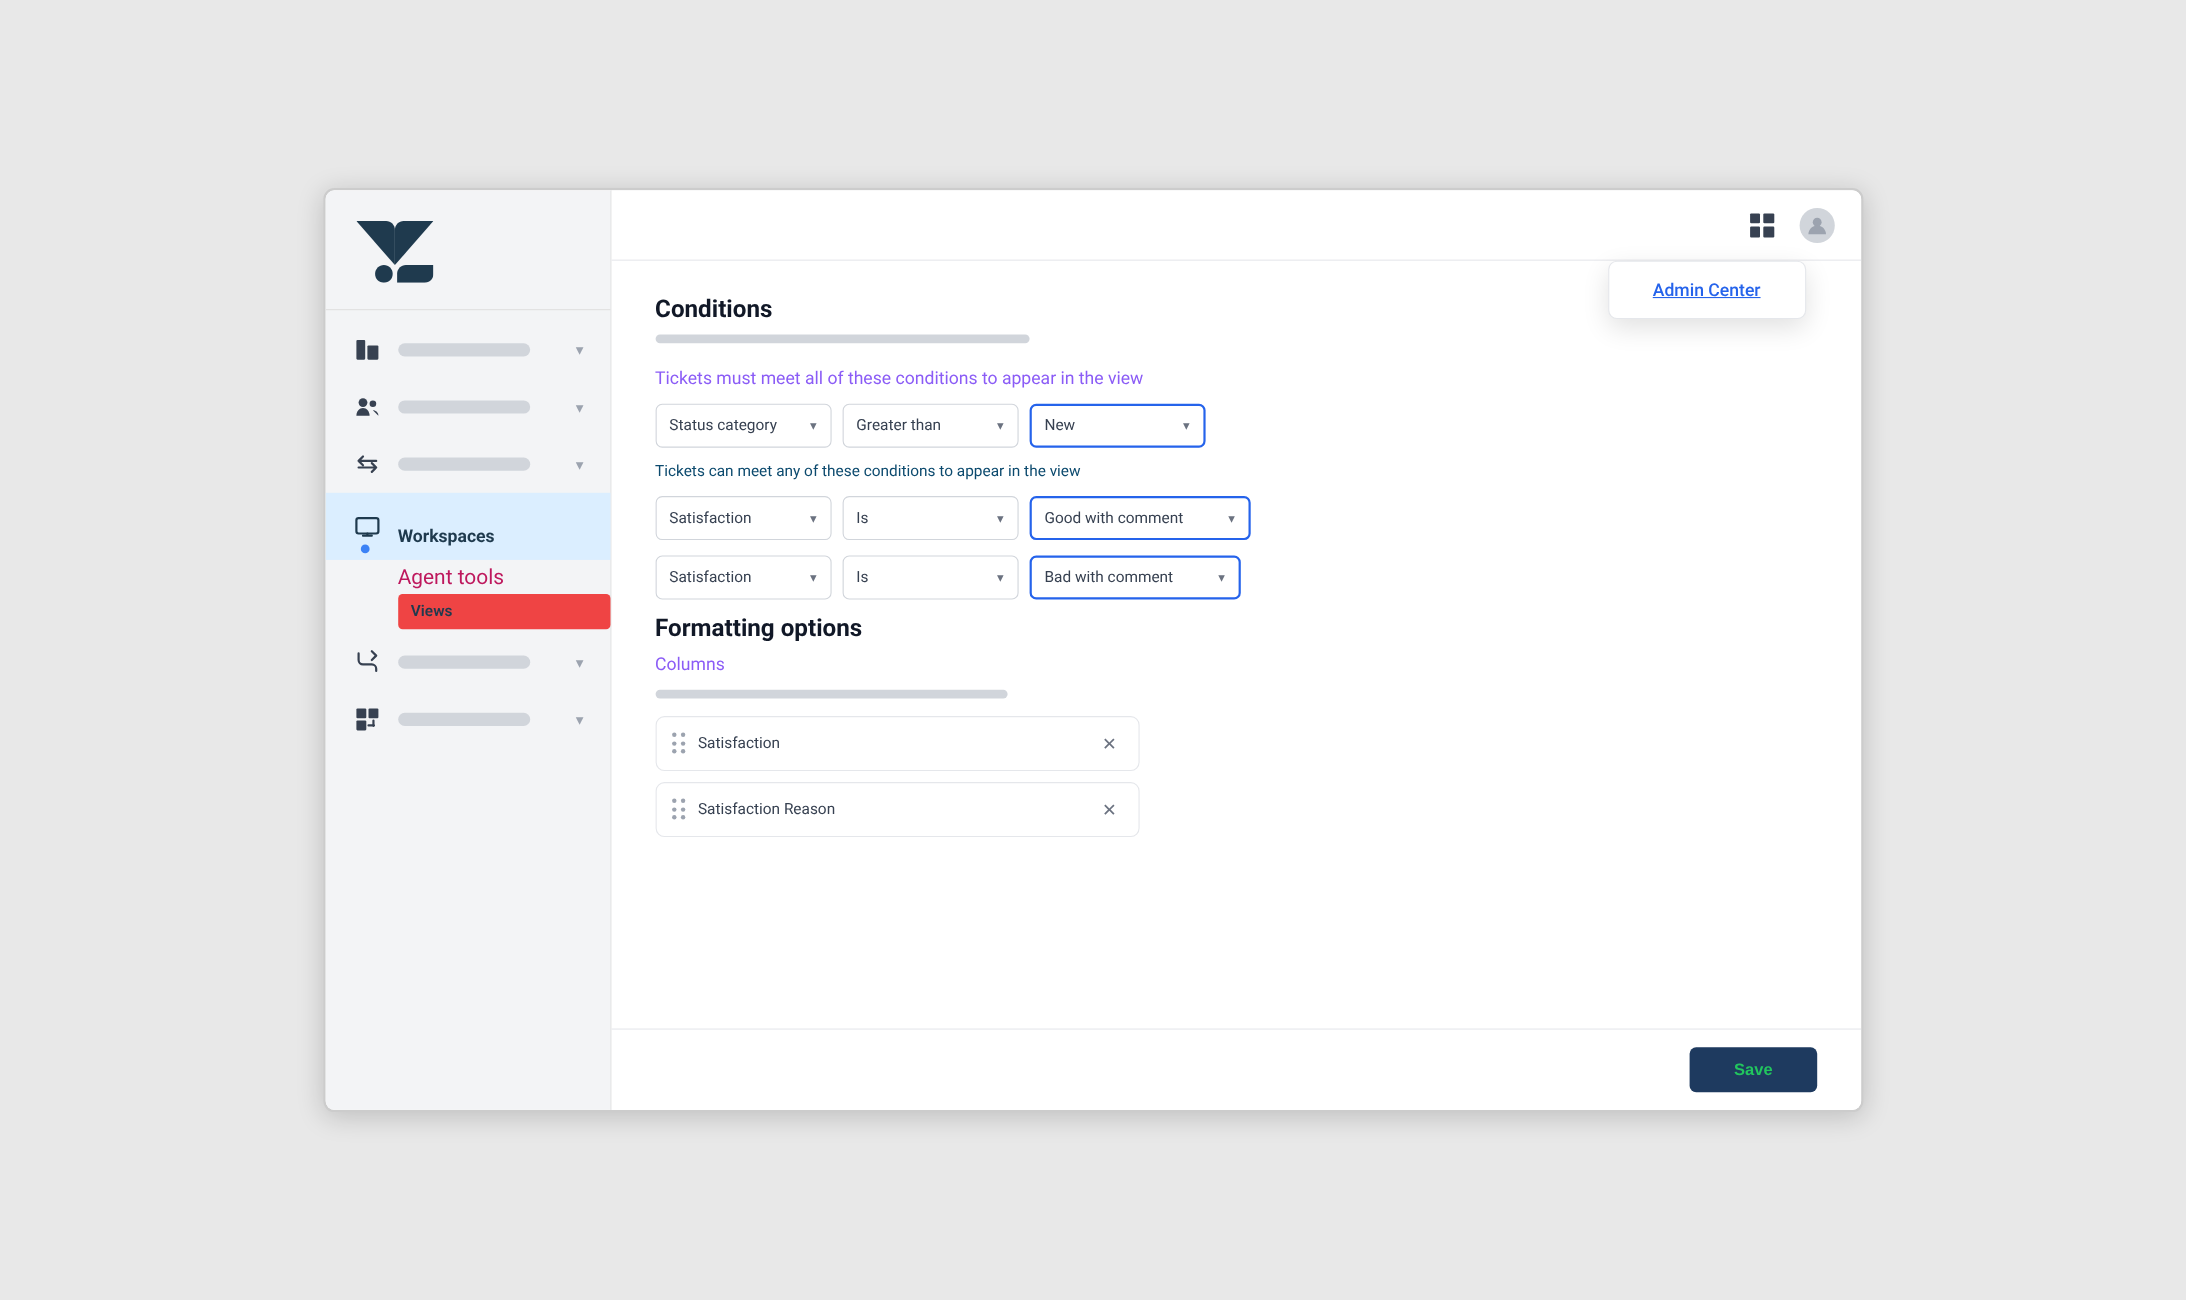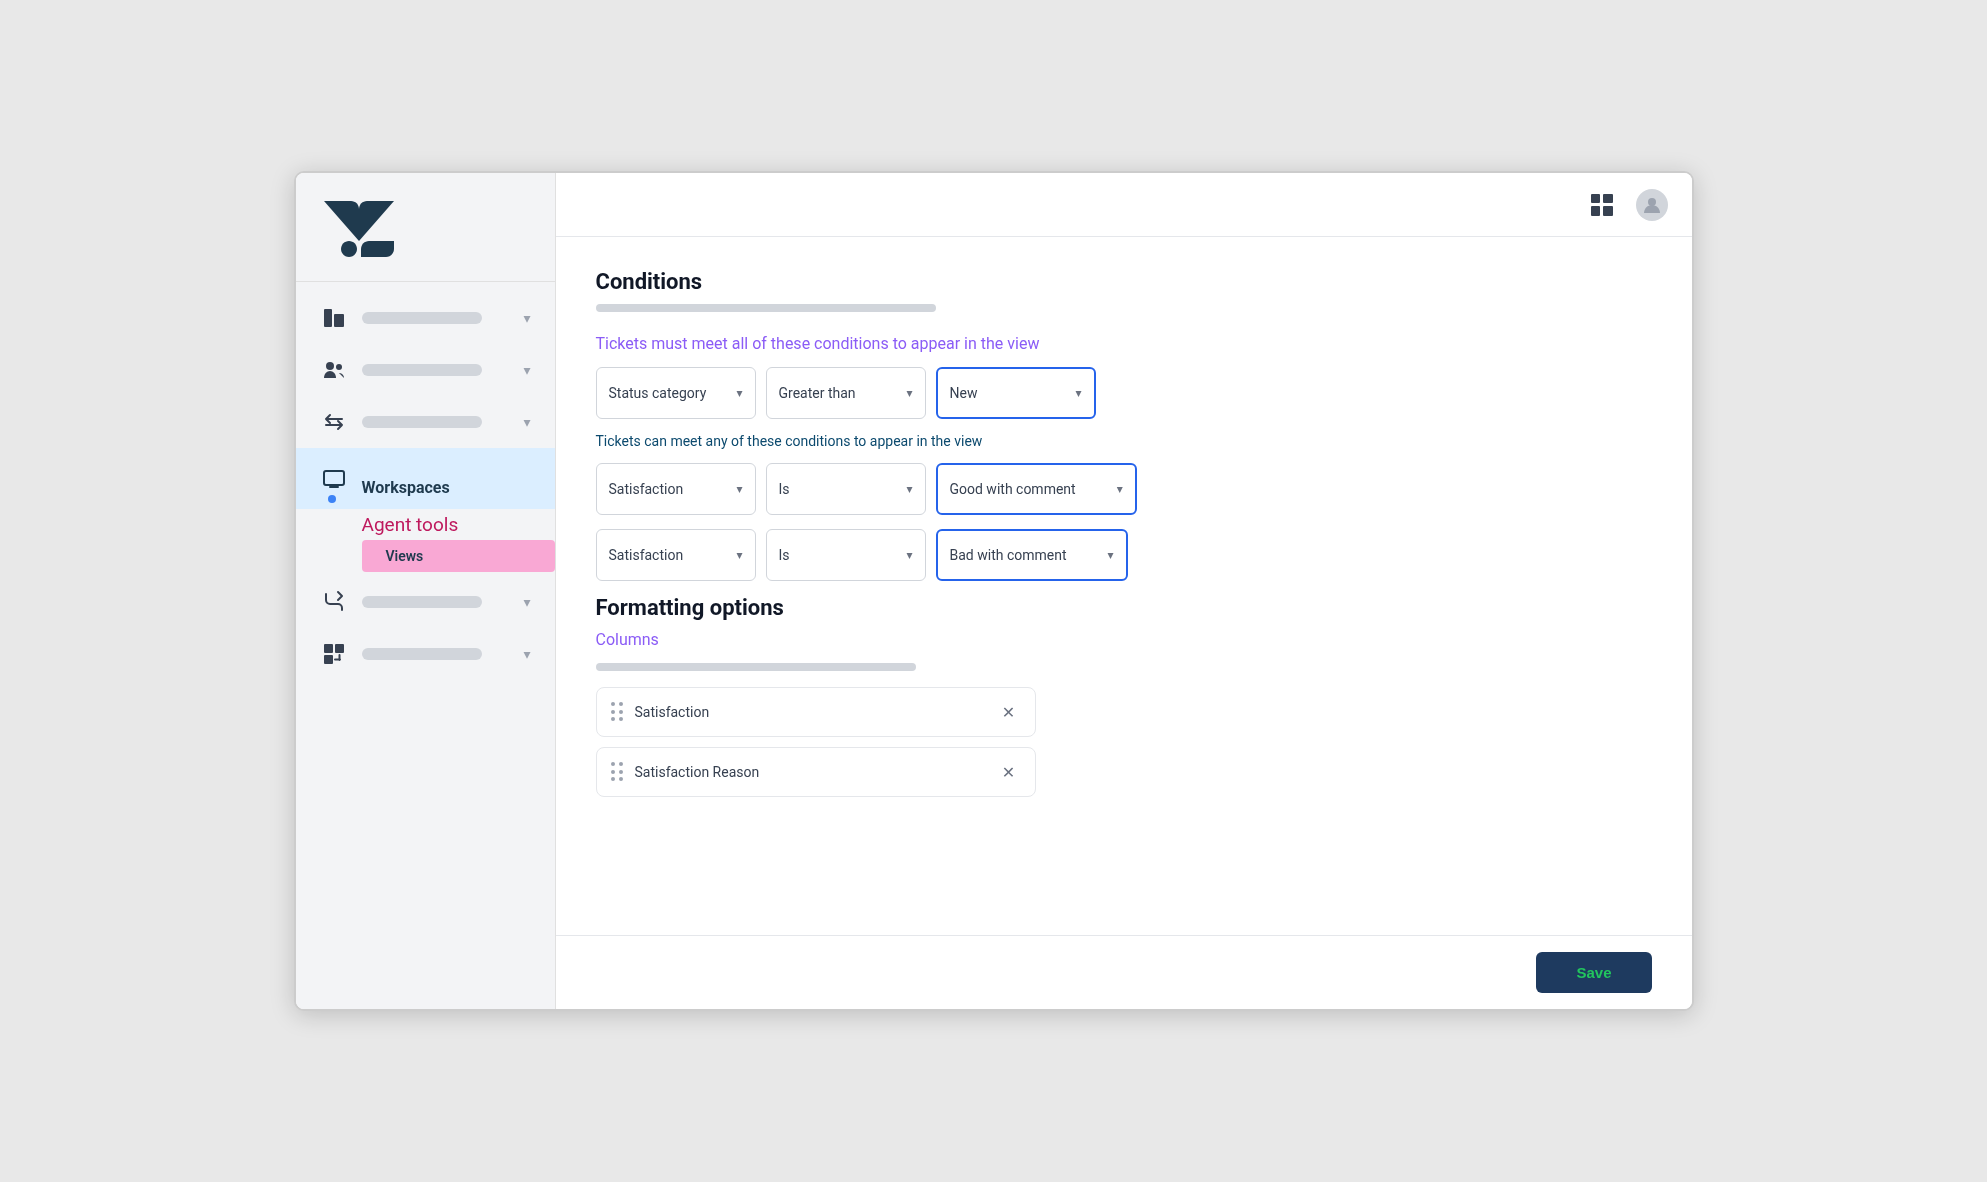--- a/index.html
+++ b/index.html
@@ -92,24 +92,24 @@
       padding-left: 66px;
     }
     .sub-nav-item {
       padding: 8px 24px 8px 0;
       font-size: 14px;
       color: #374151;
       cursor: pointer;
       border-radius: 6px;
     }
     .sub-nav-item.active {
-      background: #f9a8d4;
+      background: #ef4444;
       font-weight: 600;
       color: #1f3a4e;
-      padding-left: 24px;
+      padding-left: 12px;
       border-radius: 4px;
     }
     .nav-dot {
       width: 8px;
       height: 8px;
       background: #3b82f6;
       border-radius: 50%;
       position: absolute;
       bottom: 6px;
       left: 32px;
@@ -222,21 +222,21 @@
       align-items: center;
       border: 1px solid #d1d5db;
       border-radius: 6px;
       padding: 8px 12px;
       font-size: 14px;
       color: #374151;
       background: #fff;
       cursor: pointer;
       gap: 6px;
       min-width: 160px;
-      height: 52px;
+      height: 40px;
       justify-content: space-between;
       user-select: none;
     }
     .select-field.active-border {
       border: 2px solid #2563eb;
       gap: 41px;
     }
     .select-field .chevron {
       color: #6b7280;
       font-size: 12px;
@@ -439,20 +439,23 @@
             <span></span>
         </div>
       </div>
       <div class="topbar-avatar">
         <svg width="20" height="20" viewBox="0 0 20 20" fill="#9ca3af">
           <circle cx="10" cy="7" r="4"></circle>
             <path d="M2 18c0-4.4 3.6-8 8-8s8 3.6 8 8"></path>
         </svg>
       </div>
 
+      <div class="admin-dropdown">
+        <span class="admin-center-link">Admin Center</span>
+      </div>
     </div>
 
     <div class="page-content">
 
       <div>
         <div class="section-title">Conditions</div>
         <div class="section-bar"></div>
 
         <div class="conditions-desc">Tickets must meet all of these conditions to appear in the view</div>
         <div class="condition-row">

